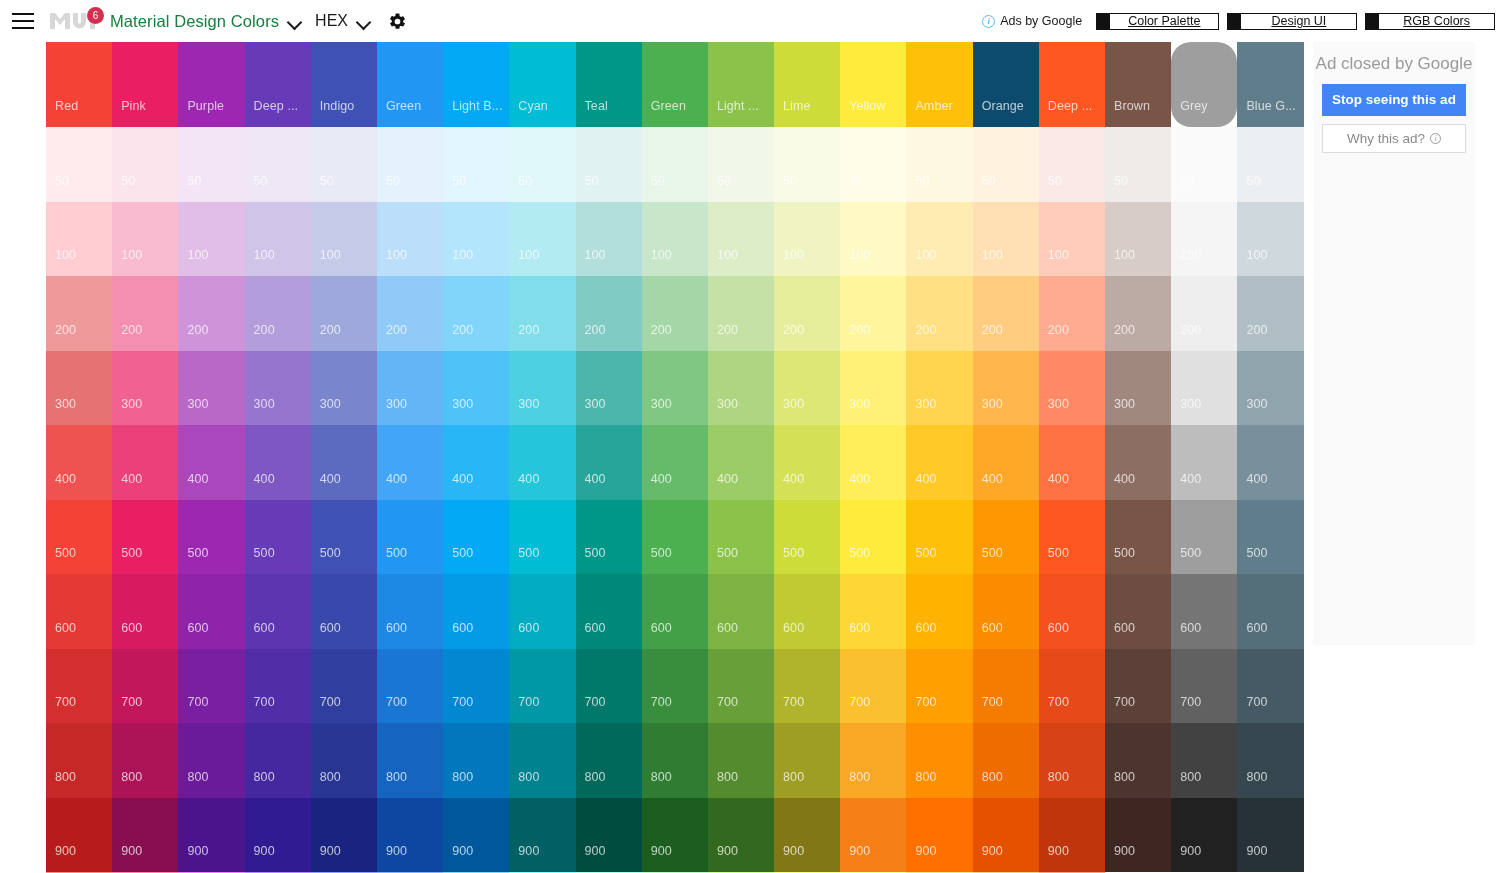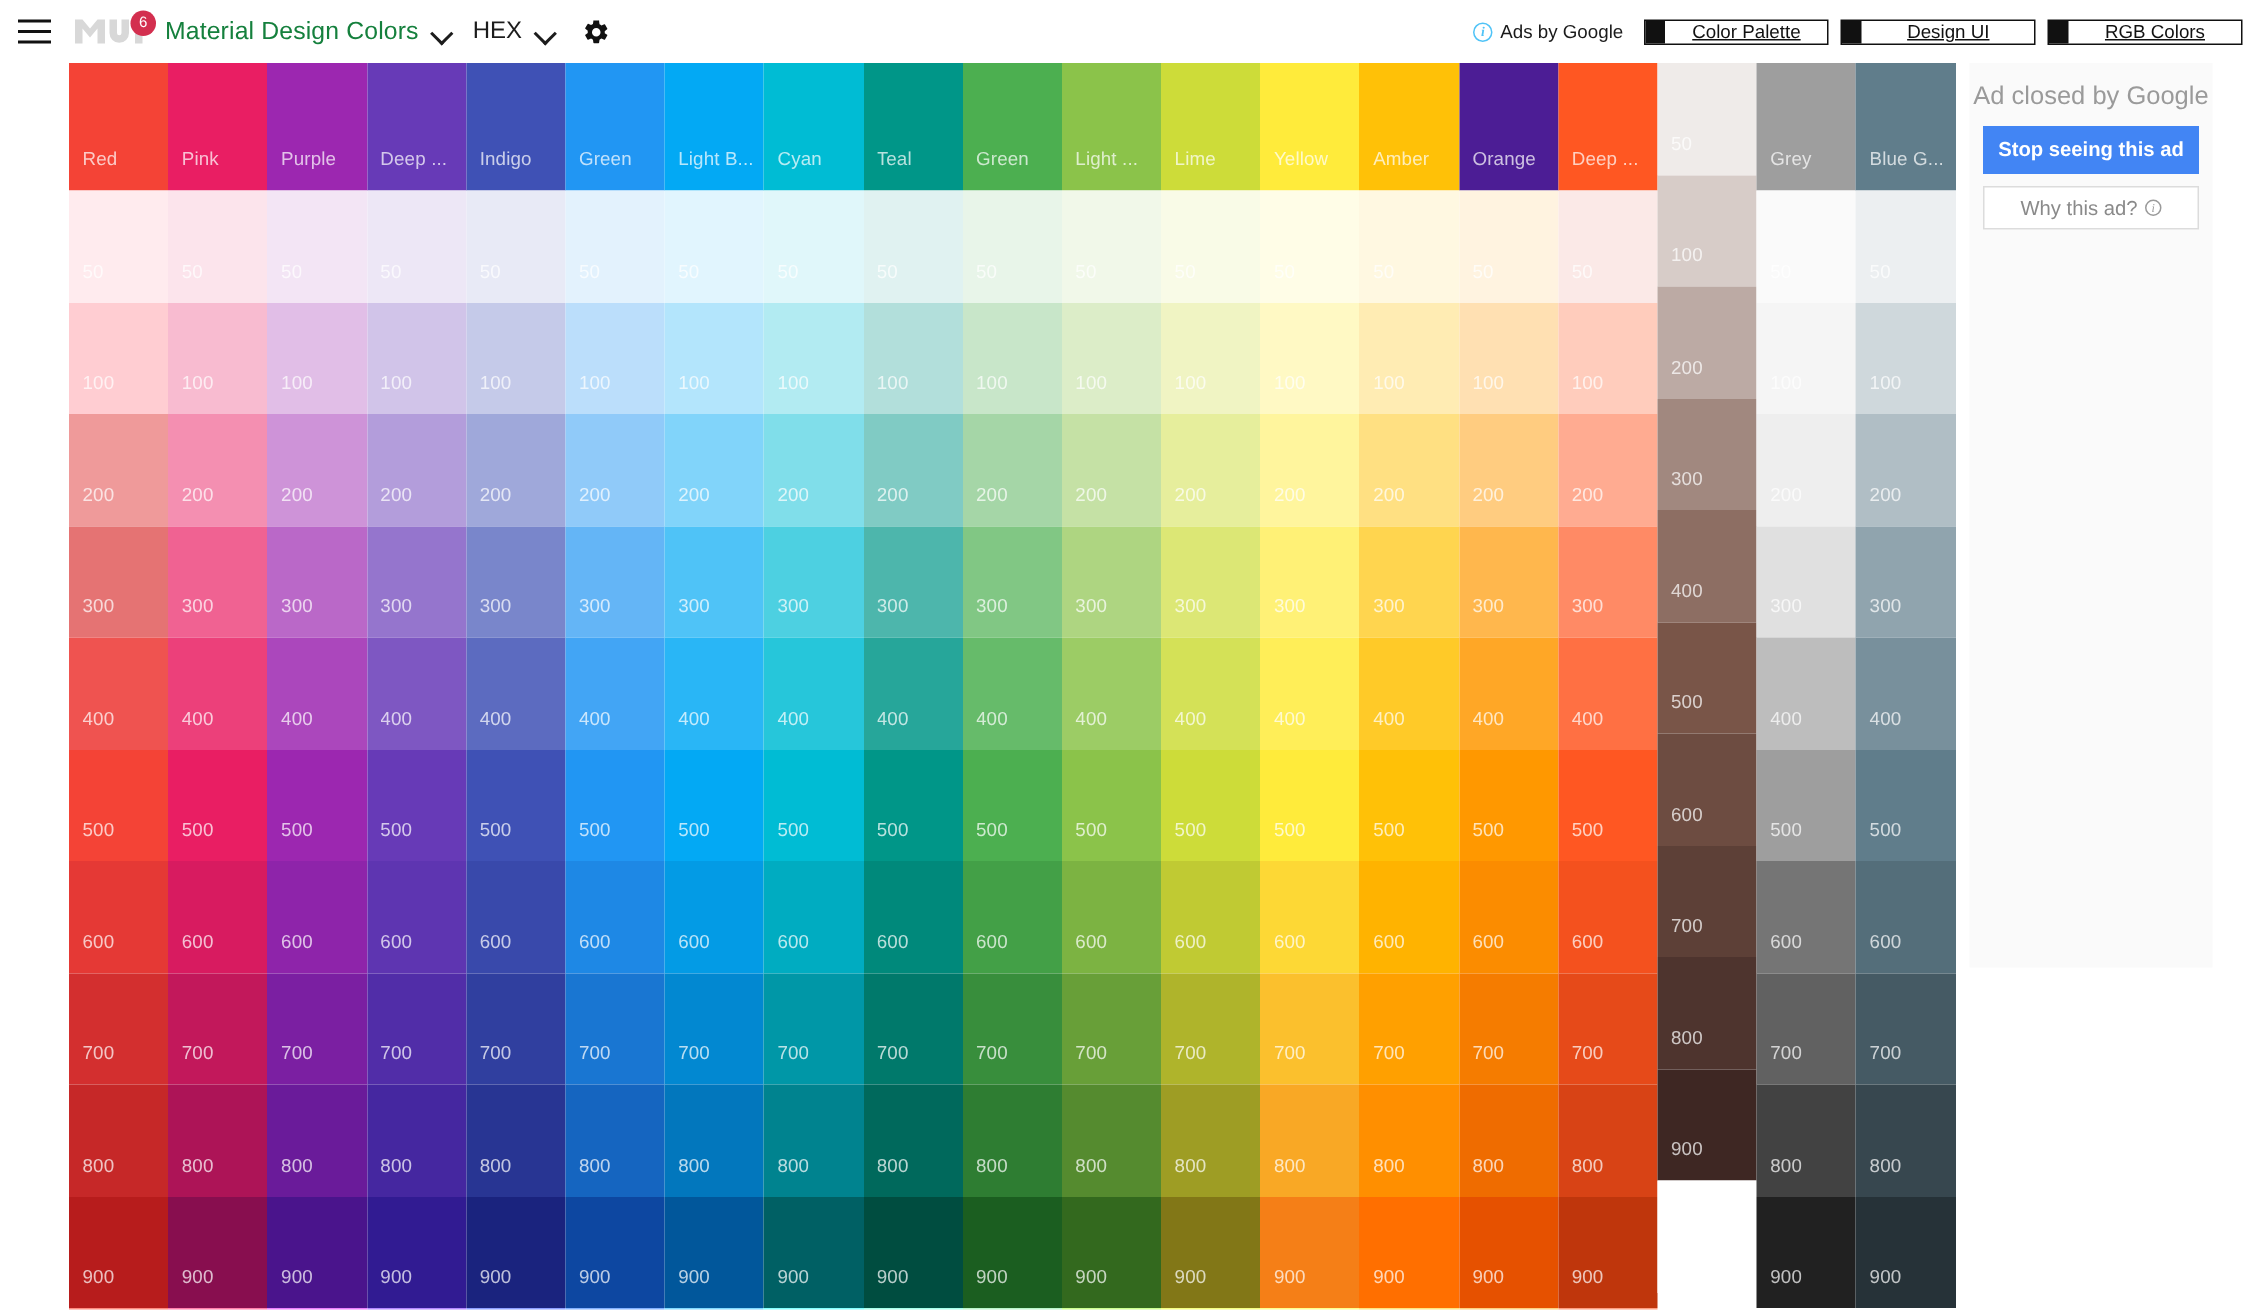--- a/index.html
+++ b/index.html
@@ -692,21 +692,21 @@
       </div>
       <div class="cell" style="background: rgb(255, 143, 0);">
         <div class="lbl">800</div>
       </div>
       <div class="cell" style="background: rgb(255, 111, 0);">
         <div class="lbl">900</div>
       </div>
       <div class="cell accent" style="background: rgb(255, 229, 127);"></div>
     </div>
     <div class="col">
-      <div class="cell header" style="background: #4c1d95; padding-left: 14px;">
+      <div class="cell header" style="background: #0c4a6e; padding-left: 14px;">
         <div class="lbl">Orange</div>
       </div>
       <div class="cell" style="background: rgb(255, 243, 224);">
         <div class="lbl">50</div>
       </div>
       <div class="cell" style="background: rgb(255, 224, 178);">
         <div class="lbl">100</div>
       </div>
       <div class="cell" style="background: rgb(255, 204, 128);">
         <div class="lbl">200</div>
@@ -764,20 +764,23 @@
       </div>
       <div class="cell" style="background: rgb(216, 67, 21);">
         <div class="lbl">800</div>
       </div>
       <div class="cell" style="background: rgb(191, 54, 12);">
         <div class="lbl">900</div>
       </div>
       <div class="cell accent" style="background: rgb(255, 158, 128);"></div>
     </div>
     <div class="col">
+      <div class="cell header" style="background: rgb(121, 85, 72);">
+        <div class="lbl">Brown</div>
+      </div>
       <div class="cell" style="background: rgb(239, 235, 233);">
         <div class="lbl">50</div>
       </div>
       <div class="cell" style="background: rgb(215, 204, 200);">
         <div class="lbl">100</div>
       </div>
       <div class="cell" style="background: rgb(188, 170, 164);">
         <div class="lbl">200</div>
       </div>
       <div class="cell" style="background: rgb(161, 136, 127);">
@@ -797,21 +800,21 @@
       </div>
       <div class="cell" style="background: rgb(78, 52, 46);">
         <div class="lbl">800</div>
       </div>
       <div class="cell" style="background: rgb(62, 39, 35);">
         <div class="lbl">900</div>
       </div>
       <div class="cell accent" style="background: rgb(255, 255, 255);"></div>
     </div>
     <div class="col">
-      <div class="cell header" style="background: rgb(158, 158, 158);">
+      <div class="cell header" style="background: rgb(158, 158, 158); border-radius: 20px;">
         <div class="lbl">Grey</div>
       </div>
       <div class="cell" style="background: rgb(250, 250, 250);">
         <div class="lbl">50</div>
       </div>
       <div class="cell" style="background: rgb(245, 245, 245);">
         <div class="lbl">100</div>
       </div>
       <div class="cell" style="background: rgb(238, 238, 238);">
         <div class="lbl">200</div>

